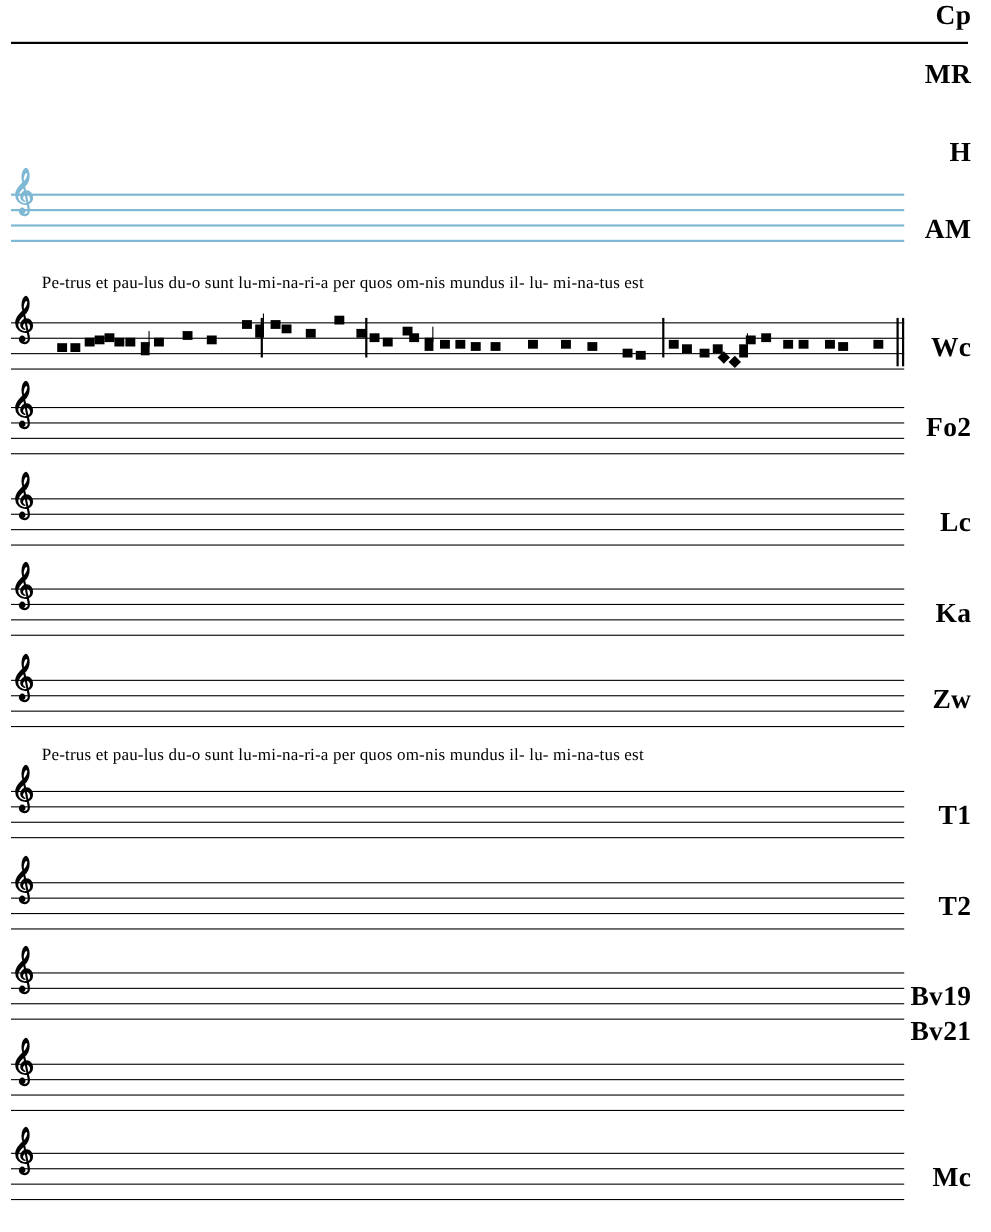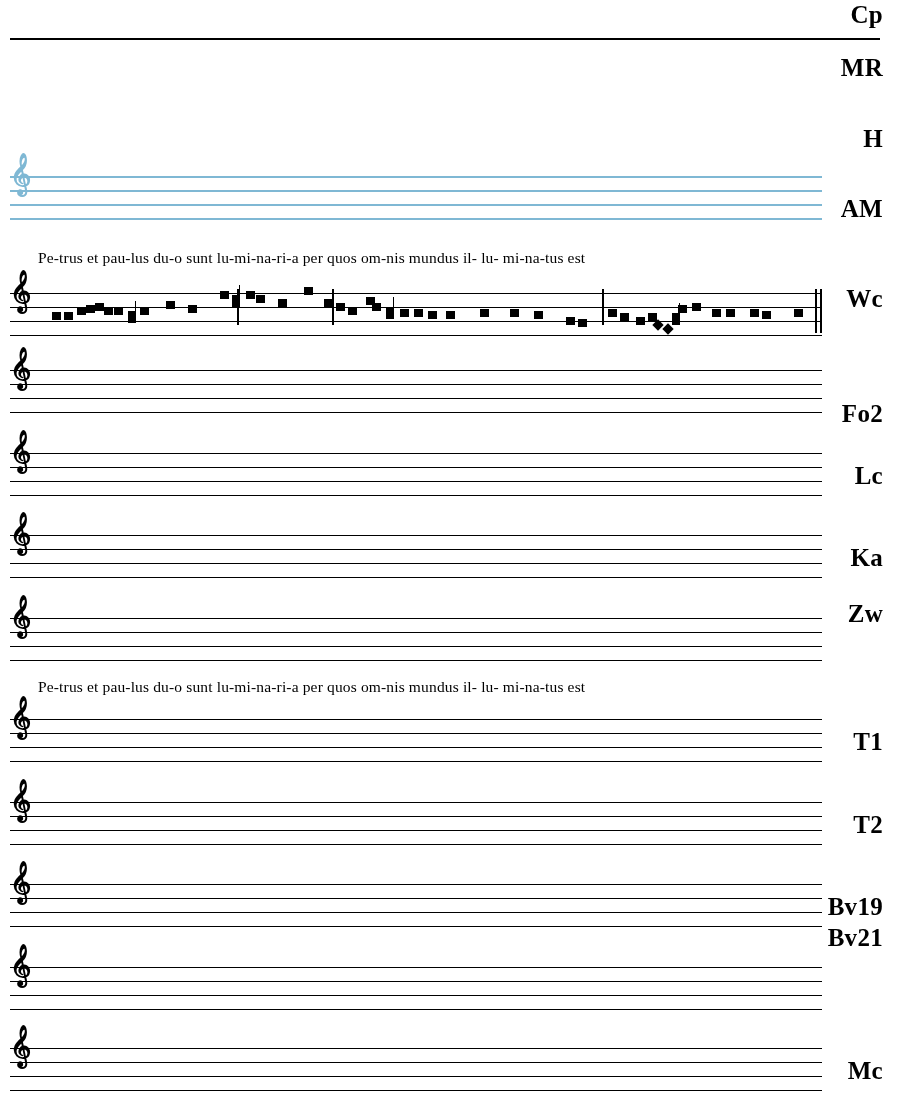--- a/index.html
+++ b/index.html
@@ -123,25 +123,25 @@
 <body>
 
 <div class="page">
 
   <div class="toprule"></div>
 
   <div class="siglum" style="top:2px">Cp</div>
   <div class="siglum" style="top:55px">MR</div>
   <div class="siglum" style="top:126px">H</div>
   <div class="siglum" style="top:196px">AM</div>
-  <div class="siglum" style="top:286px">Wc</div>
-  <div class="siglum" style="top:401px">Fo2</div>
+  <div class="siglum" style="top:304px">Wc</div>
+  <div class="siglum" style="top:376px">Fo2</div>
   <div class="siglum" style="top:463px">Lc</div>
   <div class="siglum" style="top:545px">Ka</div>
-  <div class="siglum" style="top:601px">Zw</div>
+  <div class="siglum" style="top:624px">Zw</div>
   <div class="siglum" style="top:729px">T1</div>
   <div class="siglum" style="top:812px">T2</div>
   <div class="siglum" style="top:894px">Bv19</div>
   <div class="siglum" style="top:925px">Bv21</div>
   <div class="siglum" style="top:1058px">Mc</div>
 
   <div class="system" style="top:168px">
     <div class="staff blue">
       <div class="clef blue">𝄞</div>
       <div class="line" style="top:8px"></div>

